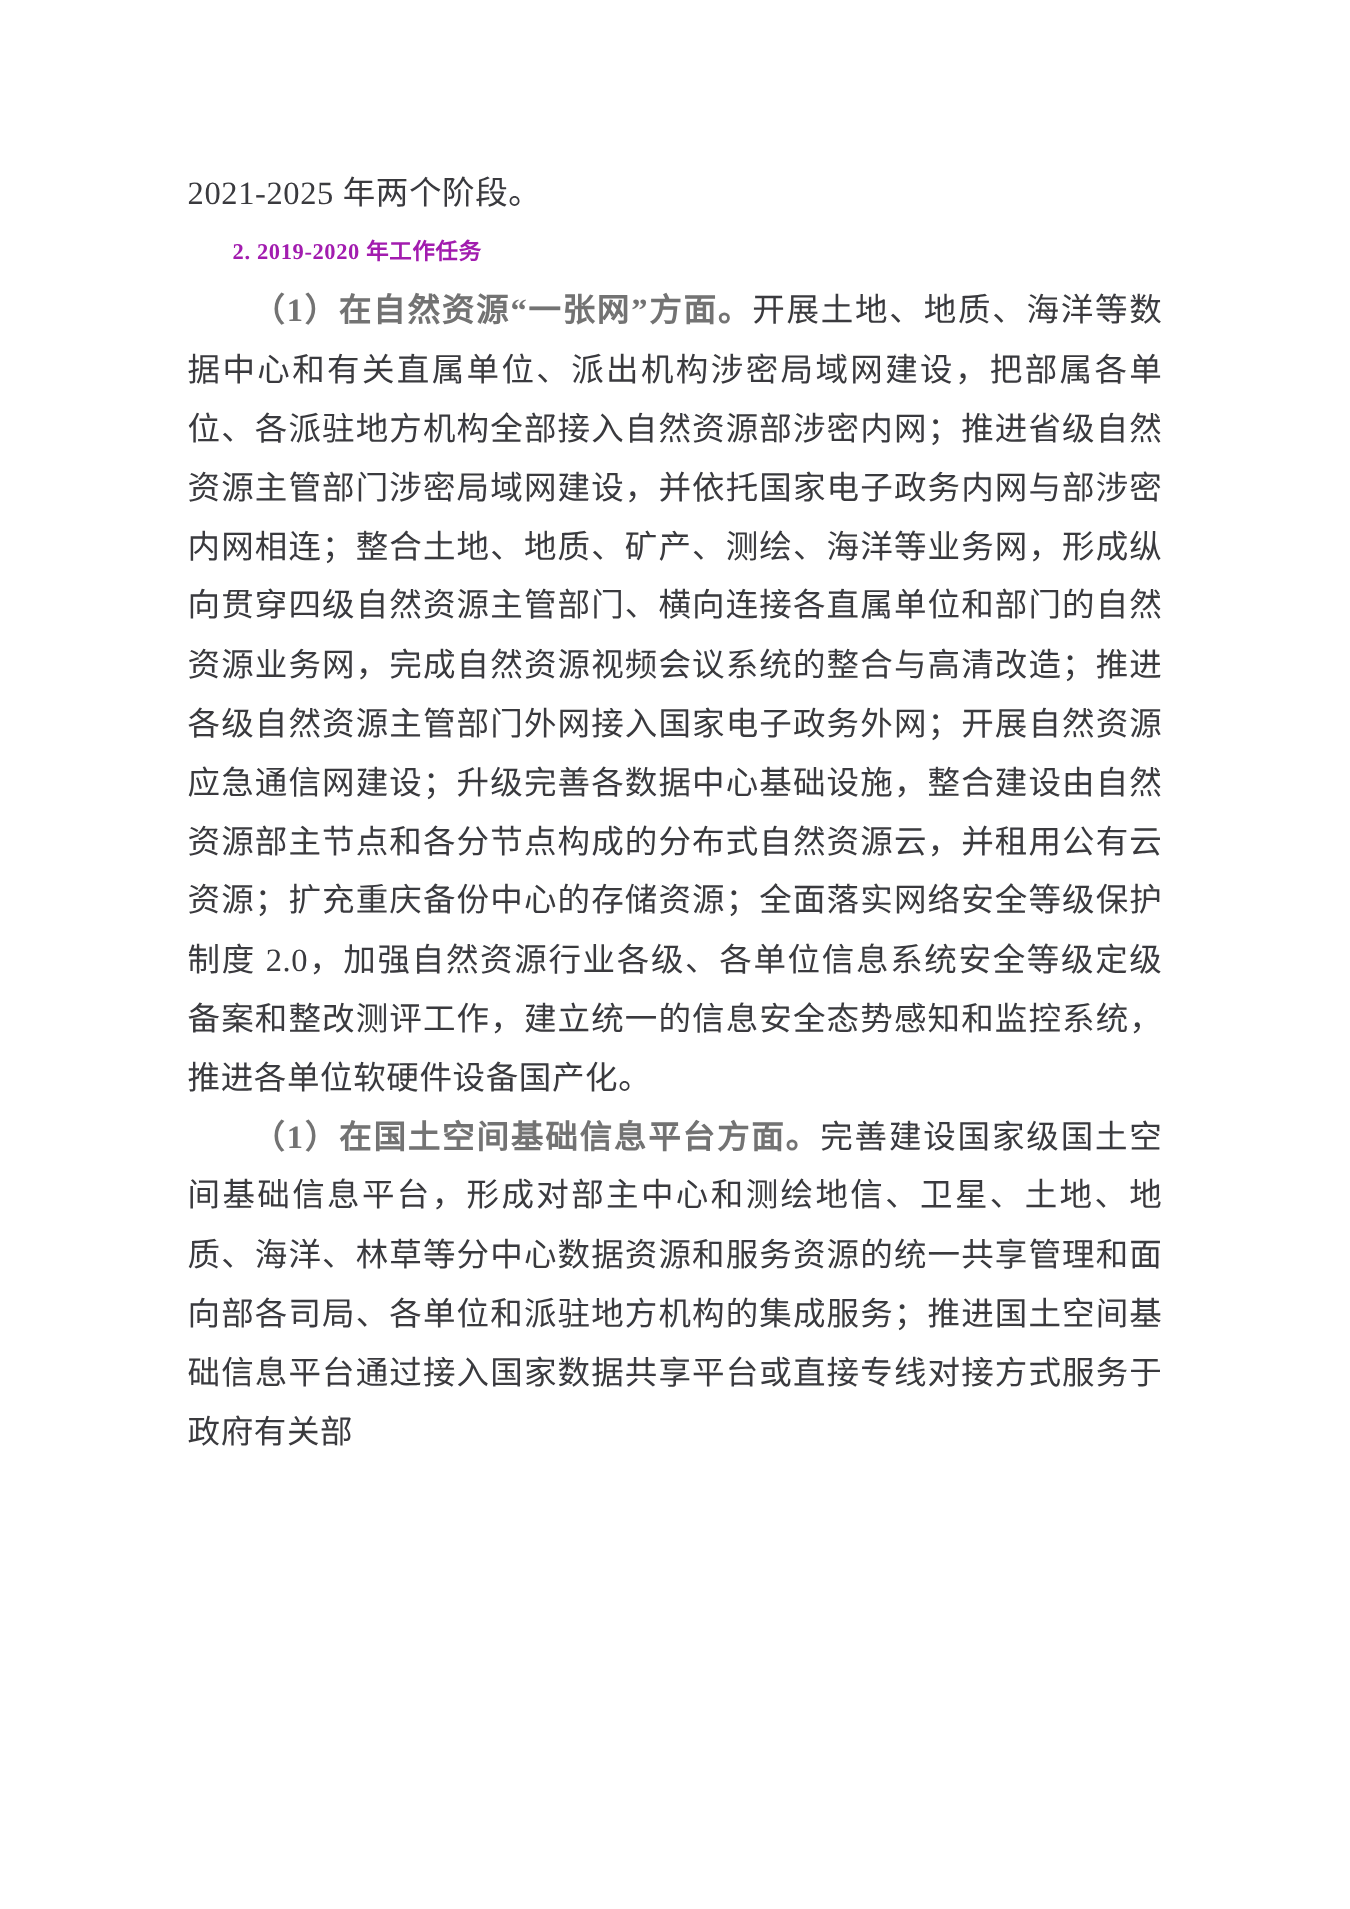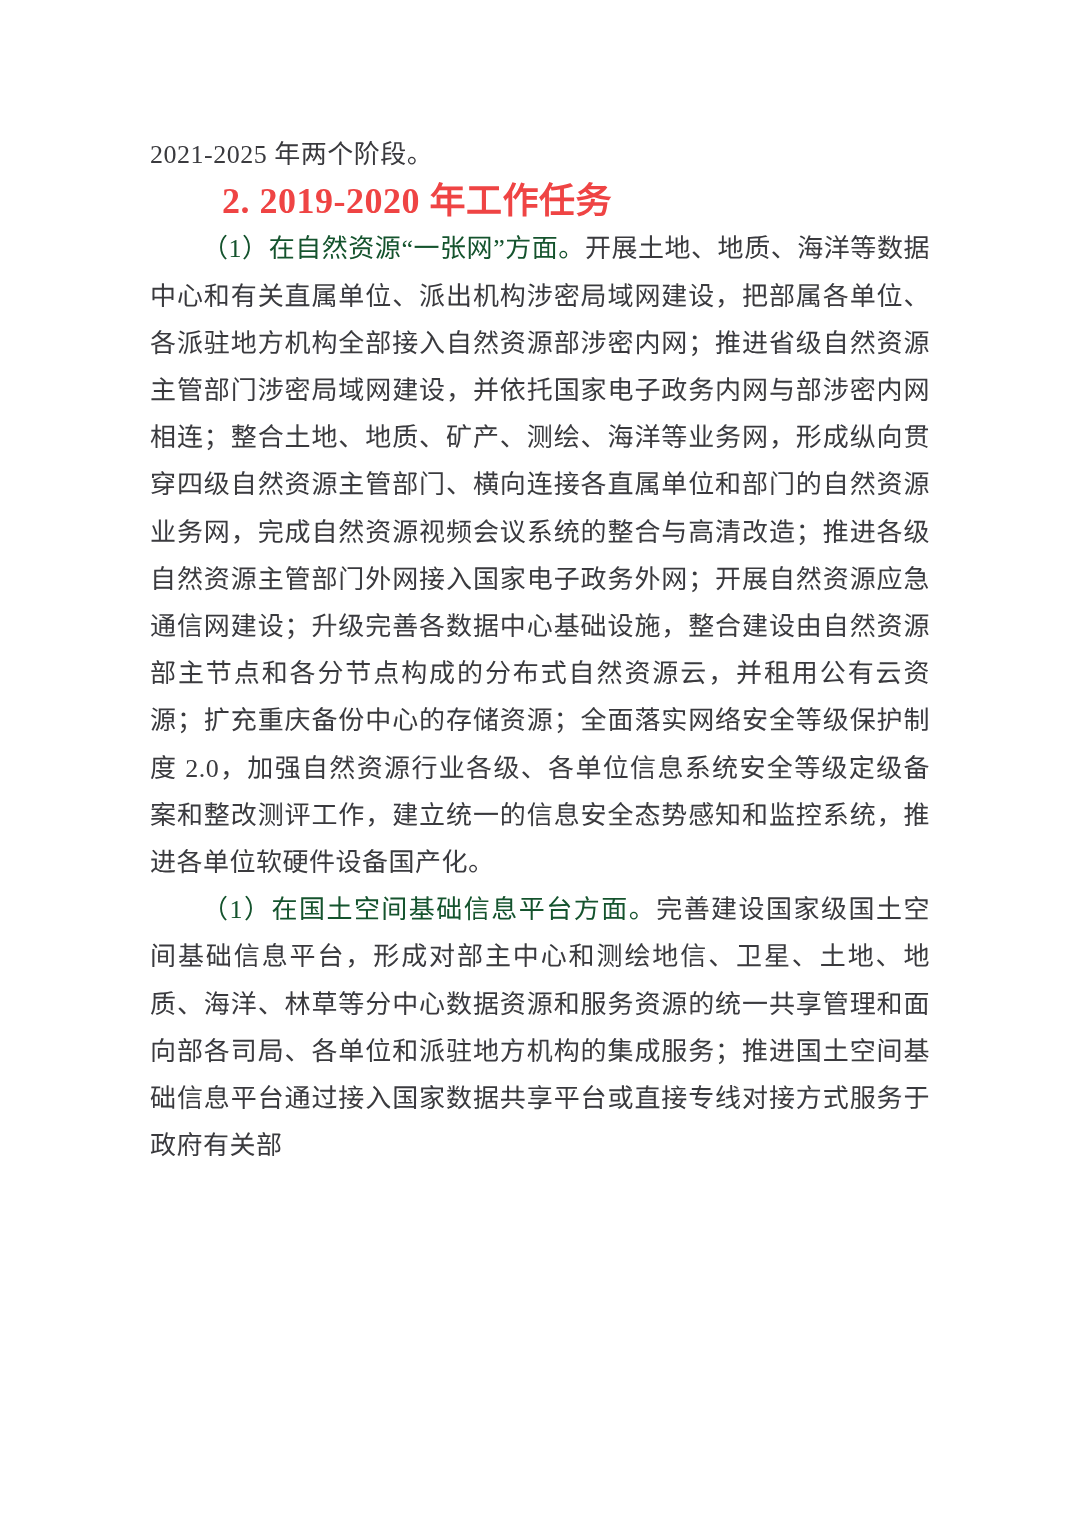--- a/index.html
+++ b/index.html
@@ -28,33 +28,33 @@
     letter-spacing: 0.5px;
   }
   .content p, .content h2 {
     margin: 0;
     padding: 0;
   }
   .continuation {
     text-indent: 0;
   }
   .heading {
-    font-size: 36px;
+    font-size: 18px;
     font-weight: bold;
-    color: #ef4444;
+    color: #a21caf;
     text-indent: 2em;
     line-height: 47.2px;
     text-align: left;
   }
   .para {
     text-indent: 2em;
   }
   .lead {
-    font-weight: normal;
-    color: #14532d;
+    font-weight: bold;
+    color: #737373;
   }
   .page-number {
     position: absolute;
     top: 1392px;
     left: 0;
     width: 100%;
     text-align: center;
     font-size: 12px;
     color: #3f3f44;
     font-family: "Liberation Serif", "DejaVu Serif", serif;

